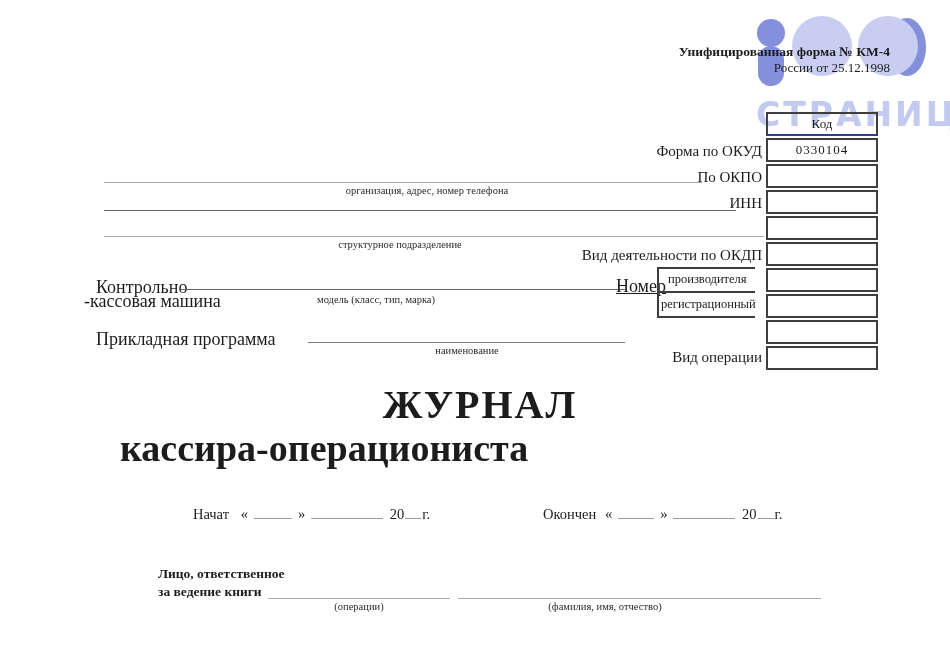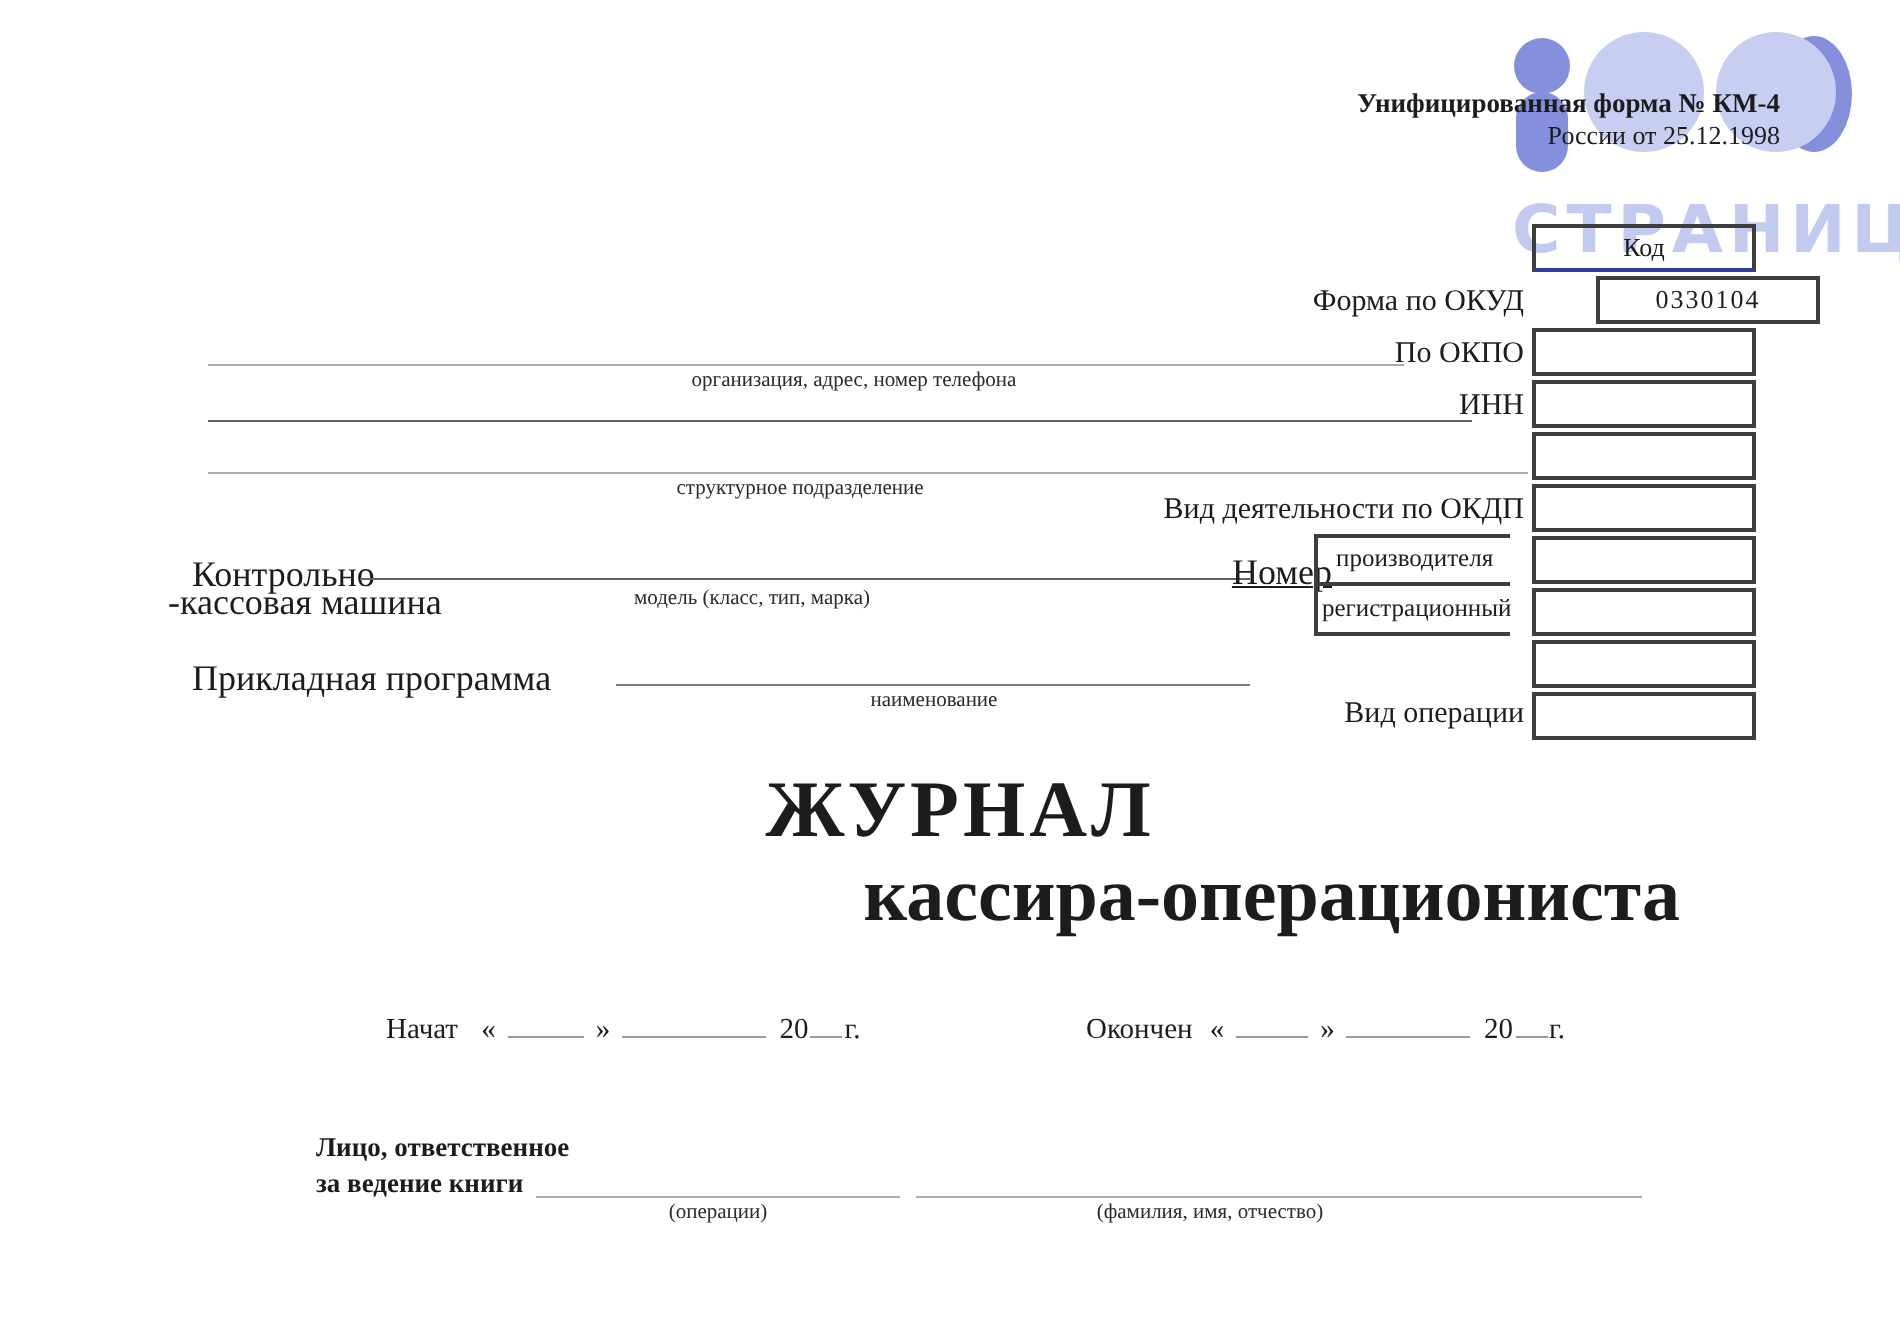--- a/index.html
+++ b/index.html
@@ -25,21 +25,21 @@
          font-size:13px; line-height:15.5px; }
   .hdr .b { font-weight:bold; font-size:13.5px; }
 
   
   .code-cell {
     position:absolute; z-index:2; left:766px; width:112px; height:24px;
     border:2px solid #3e3e3e; text-align:center; font-size:13px;
     line-height:20px; background:transparent;
   }
   .code-cell.hdr-cell { border-bottom:2px solid #2e3e9d; }
-  .code-cell.val { letter-spacing:1px;margin-left:32px; }
+  .code-cell.val { letter-spacing:1px; }
 
   
   .rlabel { position:absolute; z-index:2; right:188px; font-size:15px;
             white-space:nowrap; text-align:right; }
 
   
   .fill { position:absolute; z-index:2; height:0; border-bottom:1px solid #a9a9b0; }
   .fill.dark { border-bottom-color:#636363; }
   .fill.mid  { border-bottom-color:#7d7d7d; }
   .cap { position:absolute; z-index:2; font-size:10.5px; color:#2a2a2a;
@@ -52,21 +52,21 @@
              border-left:2px solid #3e3e3e; border-top:2px solid #3e3e3e;
              border-bottom:2px solid #3e3e3e; }
   .bracket-div { position:absolute; z-index:2; left:657px; top:291px; width:98px; height:2px;
                  background:#3e3e3e; }
   .bracket-label { position:absolute; z-index:3; font-size:12.5px; white-space:nowrap; }
 
   
   .title1 { position:absolute; z-index:2; left:120px; top:381px; width:720px;
             text-align:center; font-weight:bold; font-size:40px; letter-spacing:2px; }
   .title2 { position:absolute; z-index:2; left:120px; top:426px; width:720px;
-            text-align:right; font-weight:bold; font-size:38px; }
+            text-align:left; font-weight:bold; font-size:38px; }
 
   
   .date-row { position:absolute; z-index:2; top:506px; font-size:14.5px; white-space:nowrap; }
   .date-row .u { display:inline-block; border-bottom:1px solid #9a9a9a; height:13px;
                  vertical-align:baseline; margin:0 3px; }
   .date-row .q { margin:0 3px; }
 
   
   .resp { font-weight:bold; font-size:13.5px; }
 </style>

